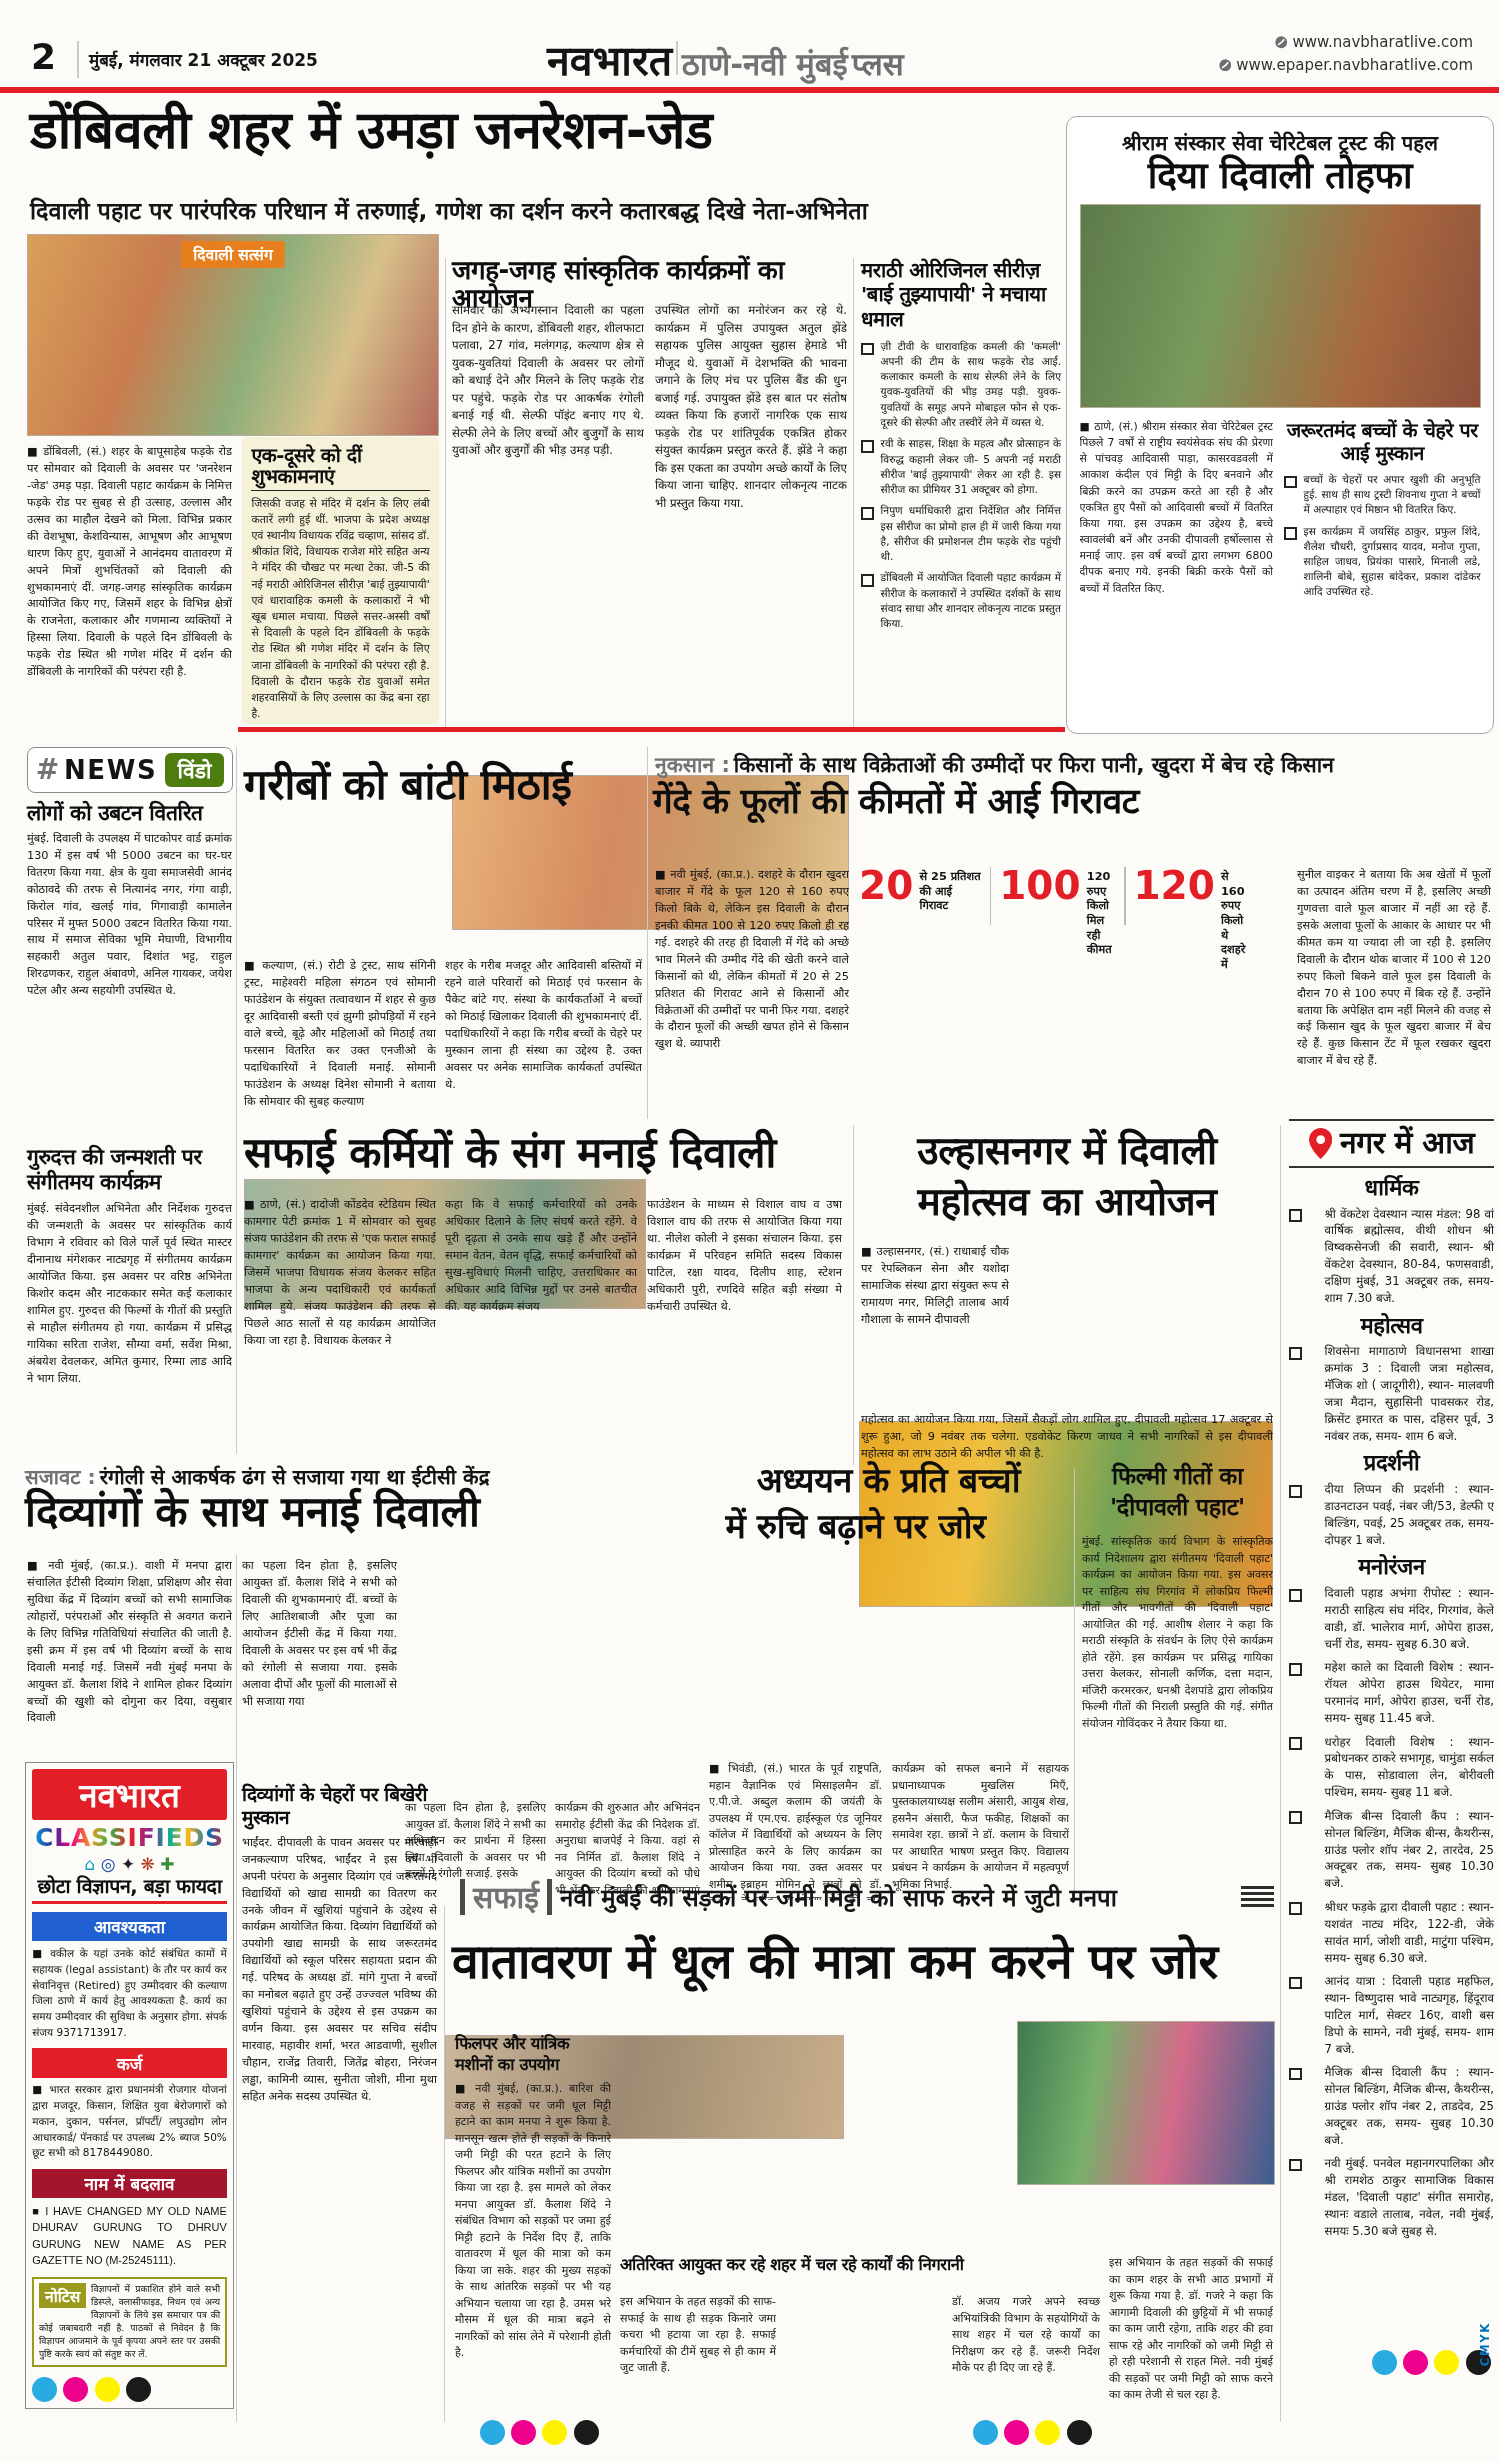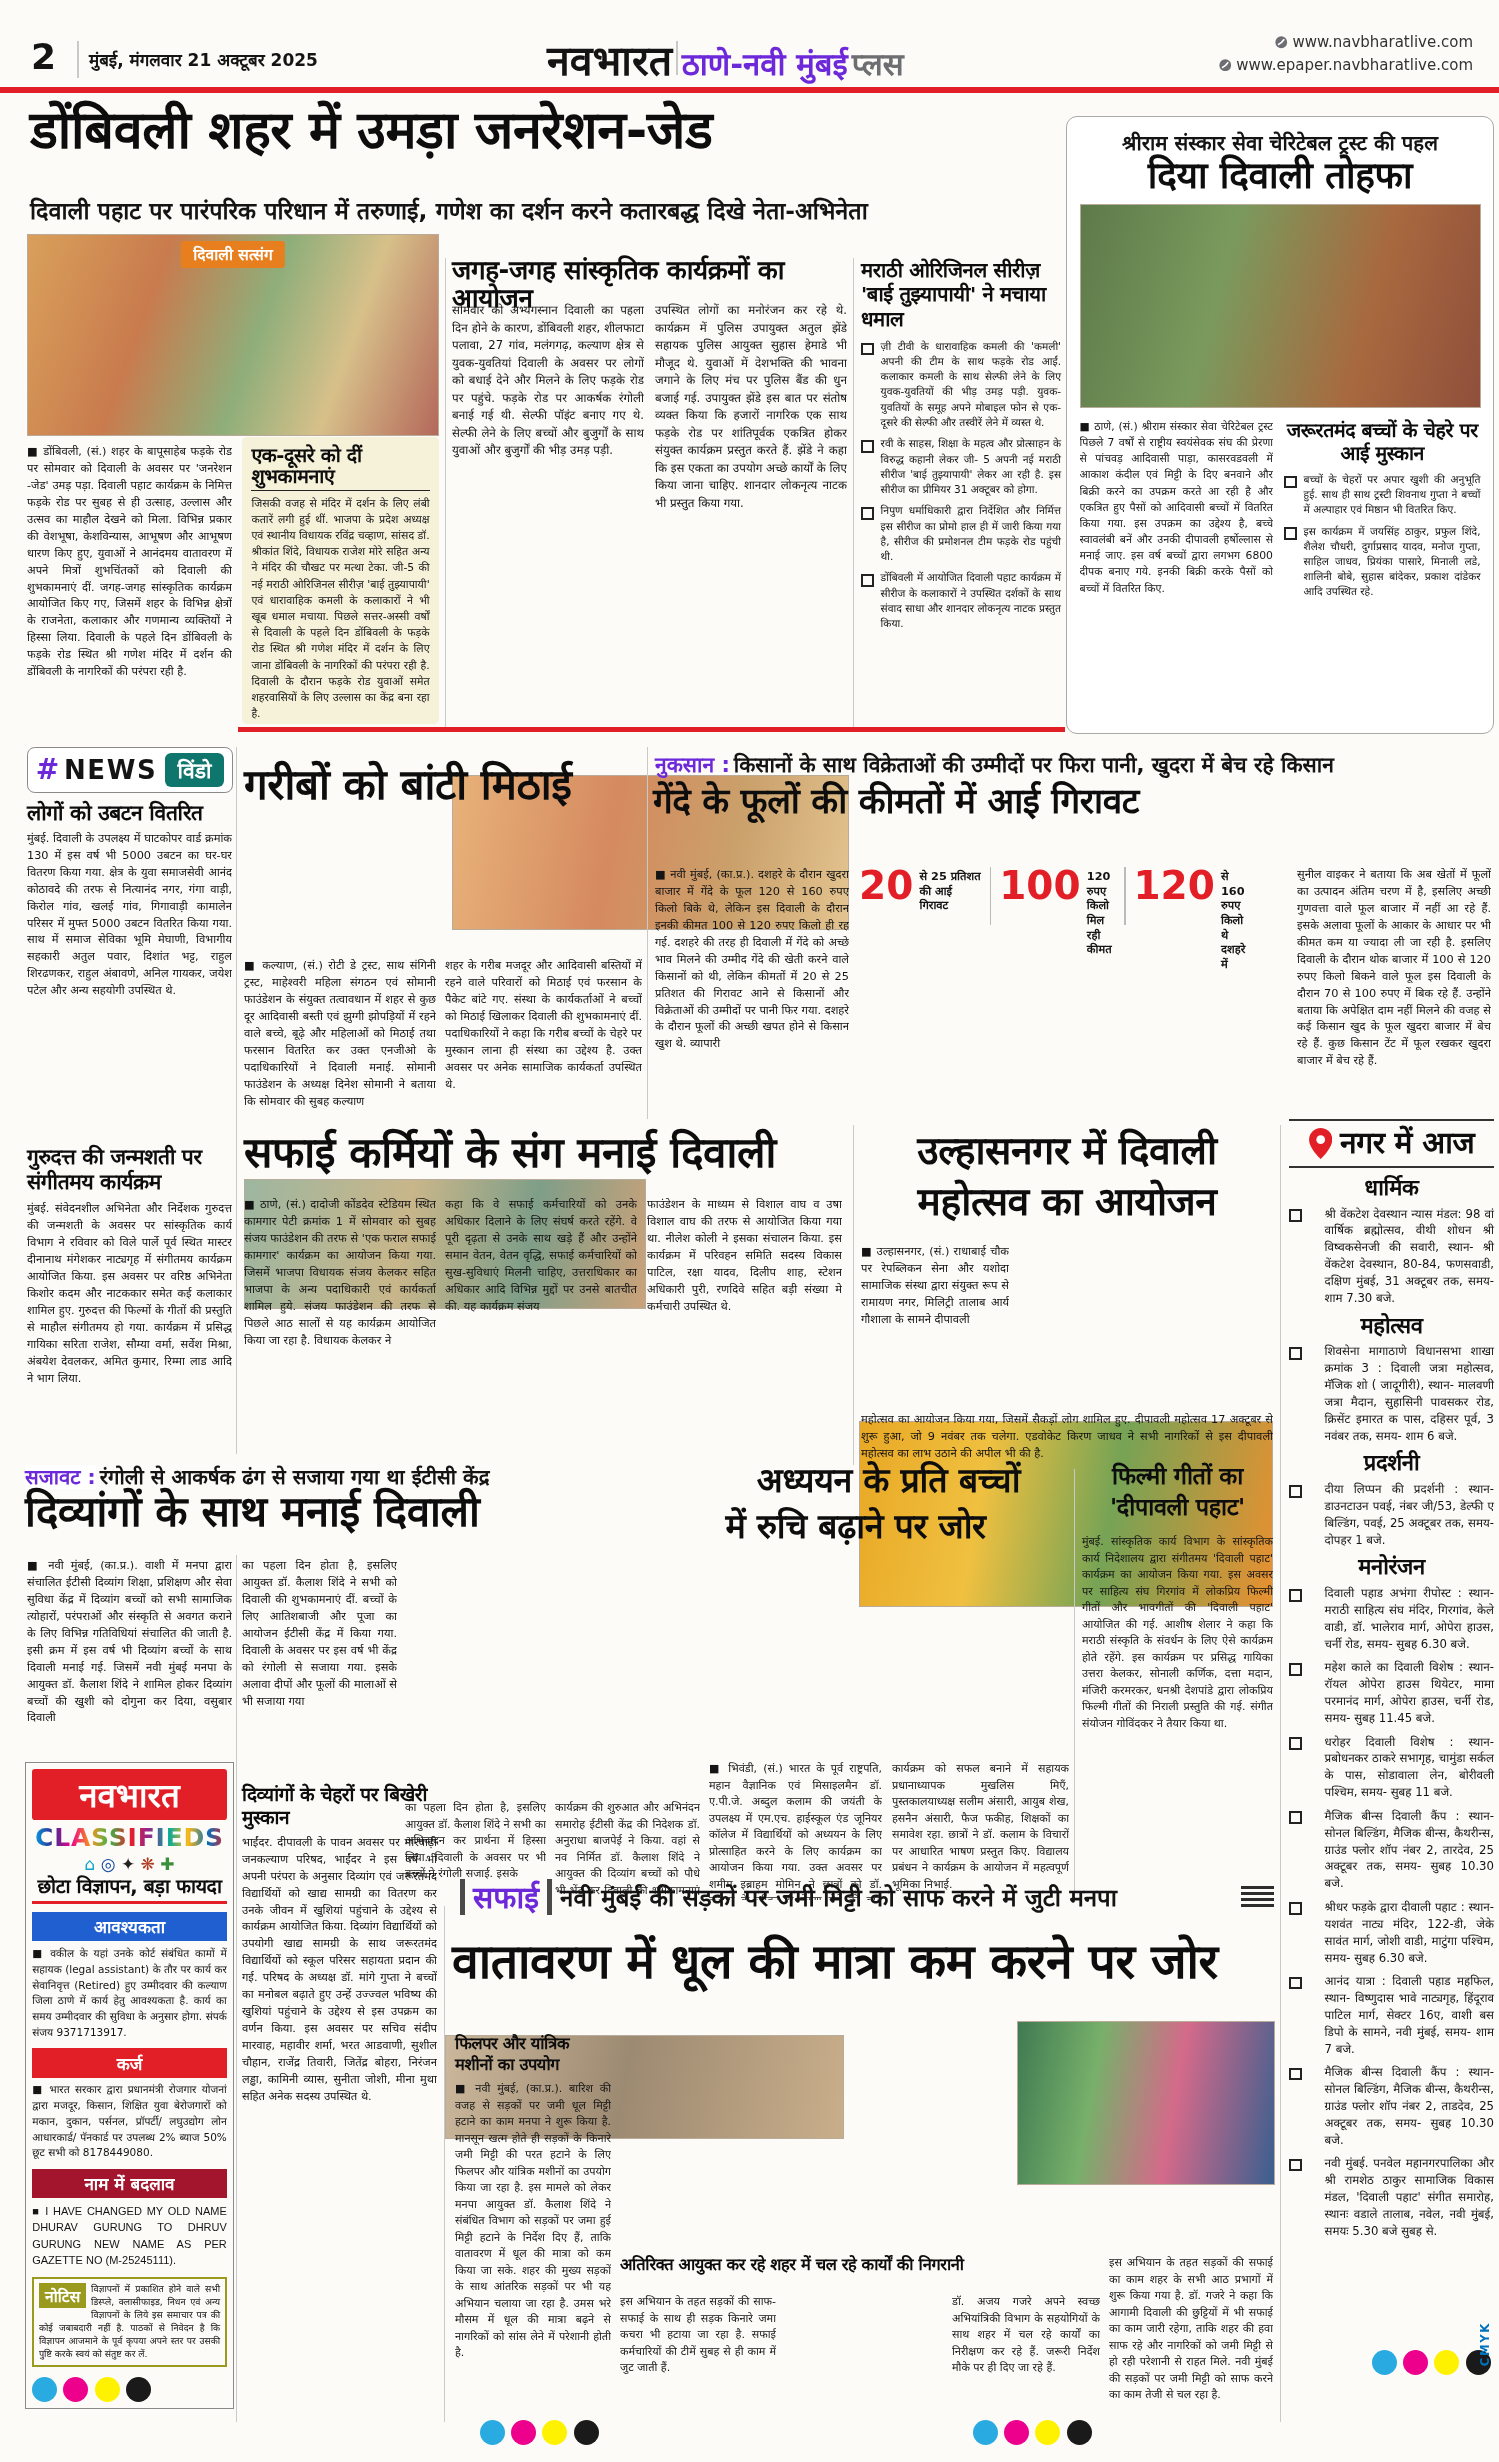--- a/index.html
+++ b/index.html
@@ -3,37 +3,37 @@
 <meta charset="utf-8">
 <style>
   html,body{margin:0;padding:0;background:#9a9a9a}
   .page{position:relative;width:1500px;height:2462px;background:#fcfbf8;overflow:hidden;
         font-family:"DejaVu Sans","Liberation Sans",sans-serif;color:#141414}
   .abs{position:absolute}
   .hl{font-weight:800;color:#0d0d0d;line-height:1.08;letter-spacing:-0.4px}
   .bt{font-size:11.7px;line-height:1.5;text-align:justify;overflow:hidden}
   .small{font-size:10.5px;line-height:1.45}
   .b{font-weight:800}
-  .red{color:#6d28d9}
+  .red{color:#737373}
   .gray{color:#6d6e71}
   .rule-red{background:#e21f26}
   .vrule{background:#c9c9c9;width:0.8px}
   .ph{position:relative;overflow:hidden;border:0.8px solid #b9ab9a}
   .ph .banner{position:absolute;top:6.2px;left:50%;transform:translateX(-50%);
       background:#e87f1f;color:#fff;font-weight:800;font-size:15.6px;padding:2.3px 12.5px;border-radius:3.1px;white-space:nowrap}
   .boxed{border:1.6px solid #a9a9a9;border-radius:11px;background:#fff}
   .cream{background:#f6f1d9;border-radius:4.7px}
   .bullet-row{display:flex;gap:7px;margin:6.2px 0;text-align:justify}
   .sqb{flex:none;width:8.6px;height:8.6px;border:2.3px solid #222;margin-top:3.9px}
   .stat{display:flex;gap:6.2px;align-items:flex-start}
   .stat-num{color:#e21f26;font-size:39px;font-weight:800;line-height:0.95}
   .stat-txt{font-size:11.3px;font-weight:700;line-height:1.3;padding-top:3.1px}
   .sep{width:1.6px;background:#bbb;height:58px;margin:0 7.8px}
   .news-badge{display:flex;align-items:center;border:1.6px solid #8a8a8a;border-radius:7.8px;padding:4.7px 7.8px;background:#fff;width:max-content}
-  .tab{background:#0f766e;color:#fff;font-weight:800;border-radius:6.2px;padding:3.1px 12.5px;margin-left:7.8px}
+  .tab{background:#4d7c0f;color:#fff;font-weight:800;border-radius:6.2px;padding:3.1px 12.5px;margin-left:7.8px}
   .secband{color:#fff;font-weight:800;text-align:center;font-size:17px;padding:3.1px 0;margin:7.8px 0 4.7px}
   .dot{width:25px;height:25px;border-radius:50%;display:inline-block;margin-right:6.2px;vertical-align:middle}
   .cls-grad{font-weight:800;font-size:25px;letter-spacing:0.8px;
       background:linear-gradient(90deg,#00aeef,#2e3192,#ec008c,#f7941d,#39b54a,#ed1c24,#92278f,#00a99d,#fdb913,#0072bc,#ed1c24);
       -webkit-background-clip:text;background-clip:text;color:transparent}
   .nagar-item{display:flex;gap:23px;font-size:11.7px;line-height:1.45;margin:6.2px 0;text-align:justify}
   .hamb div{width:33px;height:3.1px;background:#2d2d2d;margin:3.1px 0}
   .kbar{width:5.5px;background:#4a4a4a;margin:0 7.8px}
   .cmyk-v{writing-mode:vertical-rl;transform:rotate(180deg);font-size:11.7px;font-weight:700;color:#0072bc;letter-spacing:1.6px}
 </style>

